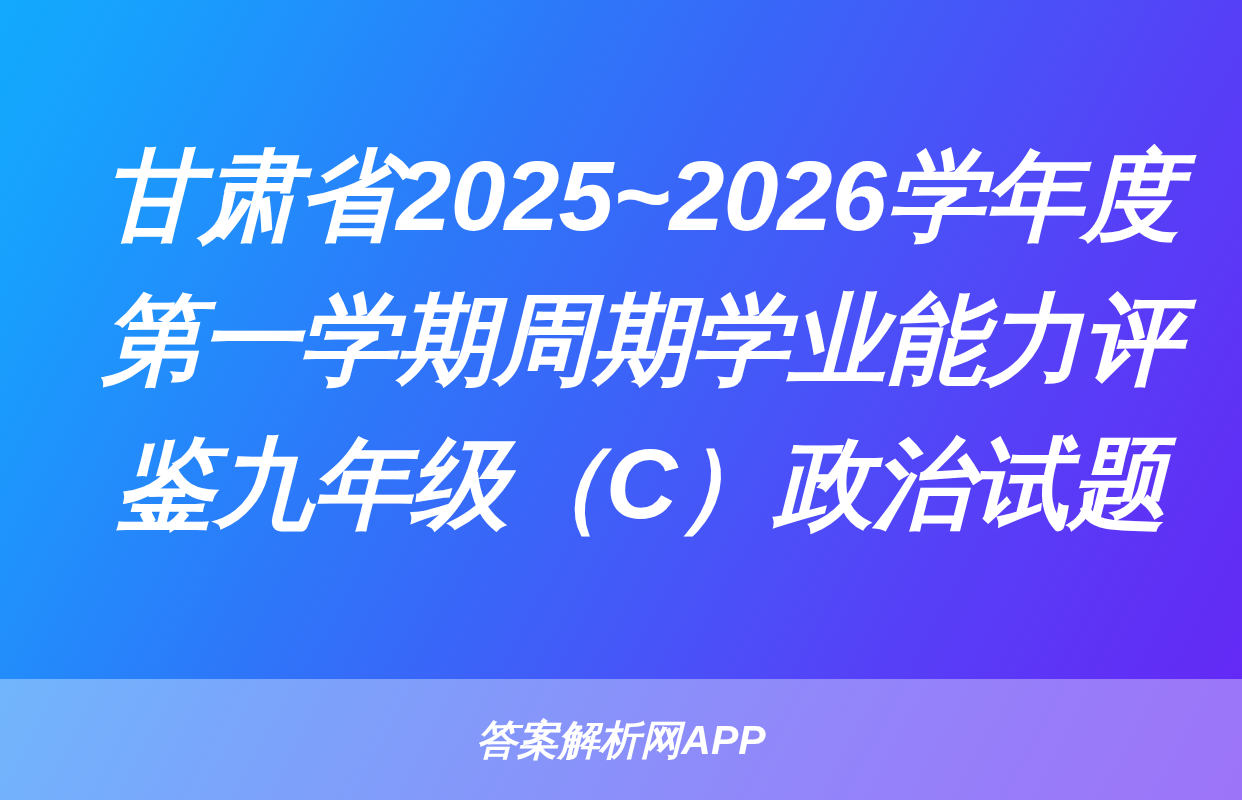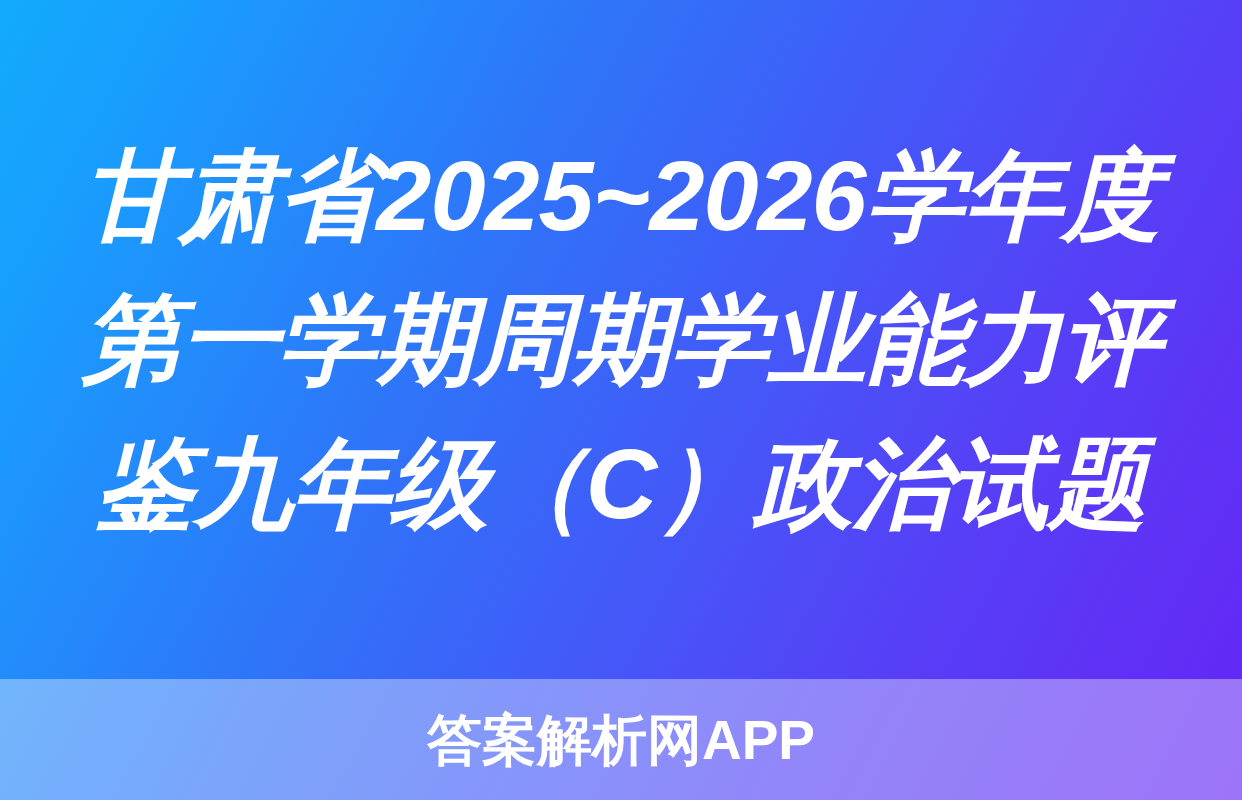--- a/index.html
+++ b/index.html
@@ -29,21 +29,21 @@
 
   
   #title-block {
     position: absolute;
     left: 0;
     top: 0;
     width: 1242px;
     height: 679px;
     display: flex;
     align-items: center;
-    justify-content: center;
+    justify-content: flex-end;
     box-sizing: border-box;
     padding: 0 56px;
   }
 
   #poster-title {
     width: 1090px;
     margin: 0;
     color: #ffffff;
     font-size: 99px;
     line-height: 144px;
@@ -65,23 +65,24 @@
     height: 121px;
     background: rgba(255, 255, 255, 0.36);
     display: flex;
     align-items: center;
     justify-content: center;
   }
 
   #watermark {
     margin: 0;
     color: #ffffff;
-    font-size: 55px;
+    font-size: 41px;
     line-height: 44px;
     font-weight: 700;
+    font-style: italic;
     letter-spacing: 0px;
     text-align: center;
     white-space: nowrap;
   }
 </style>
 </head>
 <body>
 
 <div id="poster">
 

